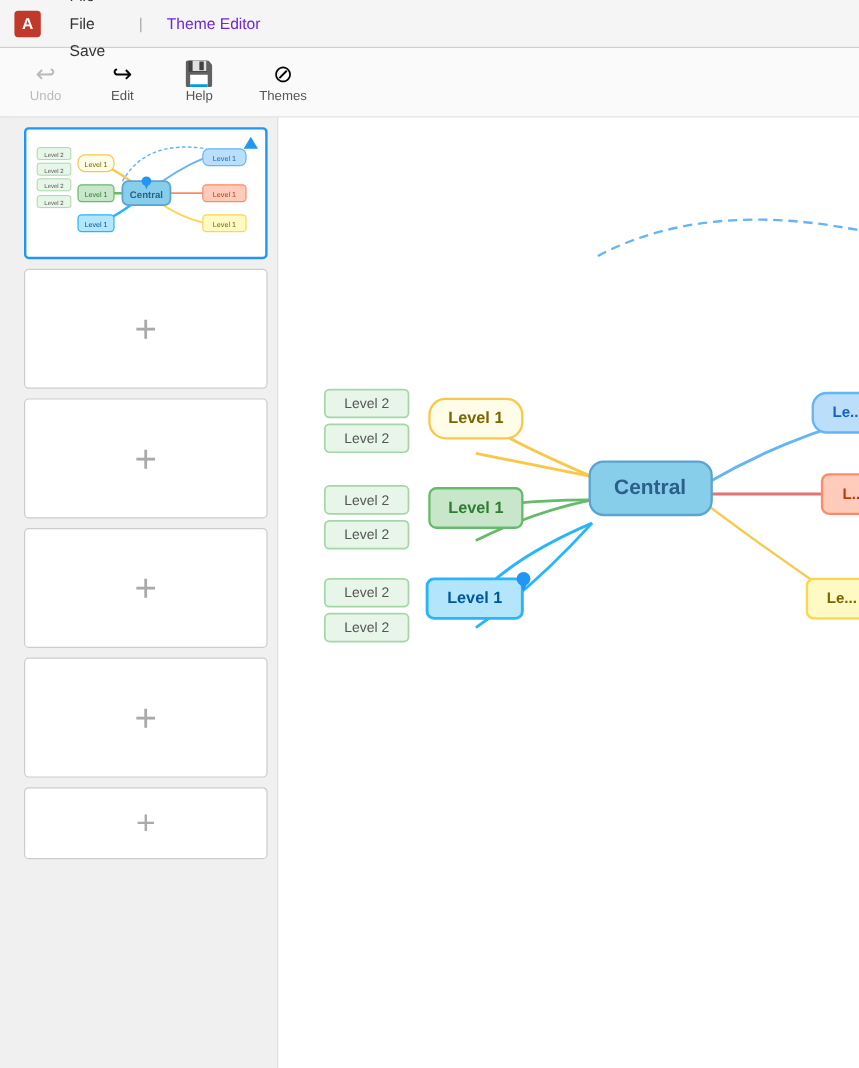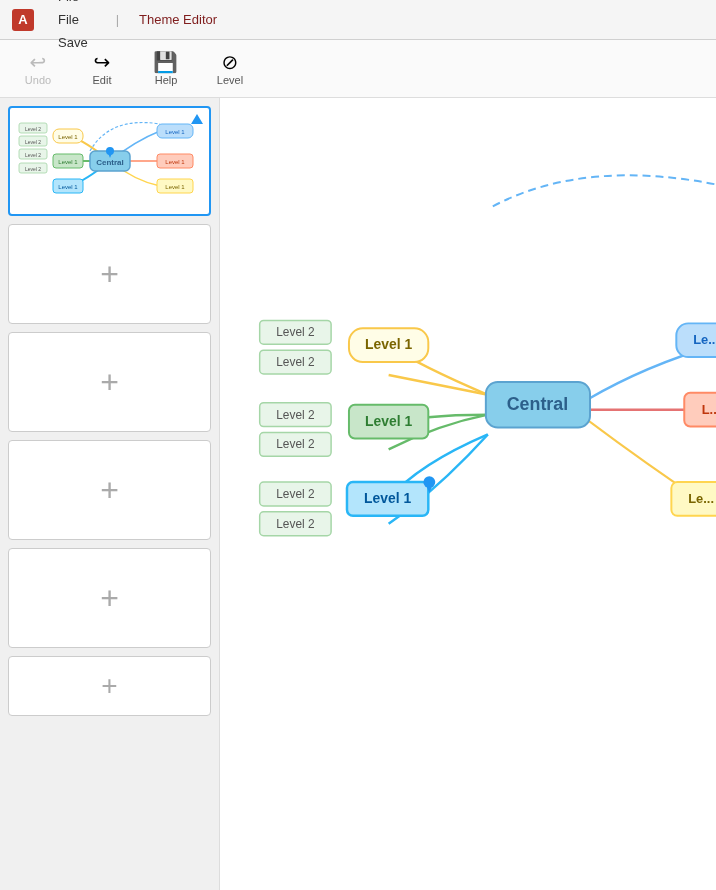--- a/index.html
+++ b/index.html
@@ -47,21 +47,21 @@
       cursor: pointer;
       border-radius: 3px;
     }
     .menu-separator {
       color: #aaa;
       font-size: 13px;
       padding: 0 4px;
     }
     .theme-editor-label {
       font-size: 13px;
-      color: #7f1d1d;
+      color: #6d28d9;
     }
 
     
     .toolbar {
       background: #fafafa;
       border-bottom: 1px solid #ddd;
       height: 58px;
       display: flex;
       align-items: center;
       padding: 0 16px;
@@ -85,20 +85,21 @@
       font-size: 11px;
       color: #555;
     }
     .toolbar-btn.disabled .icon-svg { color: #bbb; }
     .toolbar-btn.disabled .btn-label { color: #bbb; }
 
     
     .main-area {
       display: flex;
       height: calc(890px - 98px);
+      margin-left: 12px;
     }
 
     
     .left-panel {
       width: 220px;
       background: #f0f0f0;
       border-right: 1px solid #ddd;
       overflow-y: auto;
       padding: 8px;
       display: flex;
@@ -188,21 +189,21 @@
   <div class="toolbar-btn">
     <span class="icon-svg">↪</span>
     <span class="btn-label">Edit</span>
   </div>
   <div class="toolbar-btn">
     <span class="icon-svg">💾</span>
     <span class="btn-label">Help</span>
   </div>
   <div class="toolbar-btn">
     <span class="icon-svg">⊘</span>
-    <span class="btn-label">Level</span>
+    <span class="btn-label">Themes</span>
   </div>
 </div>
 
 <div class="main-area">
 
   <div class="left-panel">
 
     <div class="theme-thumb selected">
 
       <svg width="190" height="100" viewBox="0 0 190 100">

